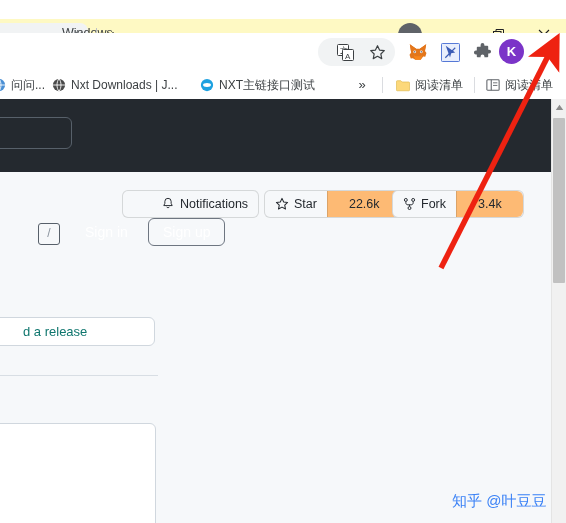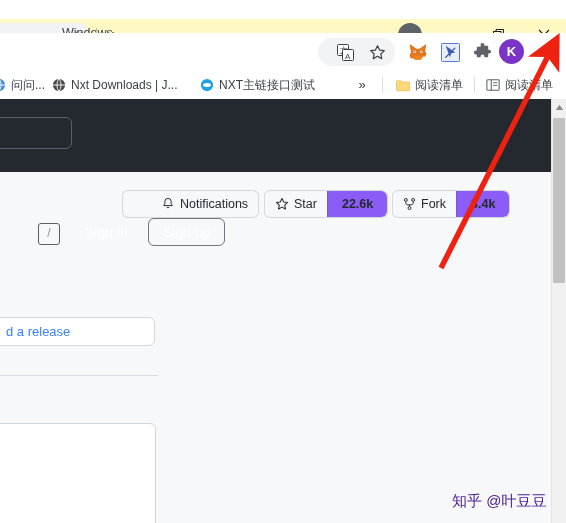--- a/index.html
+++ b/index.html
@@ -262,44 +262,43 @@
     box-sizing: border-box;
   }
   .btn-main {
     display: flex;
     align-items: center;
     gap: 5px;
     padding: 0 10px;
     height: 100%;
   }
   .btn-count {
-    padding: 0 14px;
+    padding: 0 21px;
     height: 100%;
     display: flex;
     align-items: center;
     border-left: 1px solid rgba(27,31,36,0.15);
-    background: #8b5cf6;
+    background: #fdba74;
     border-radius: 0 6px 6px 0;
-    font-weight: bold;
   }
 
   .release-search {
     position: absolute;
     left: -70px; top: 218px;
     width: 225px; height: 29px;
     background: #ffffff;
     border: 1px solid #d0d7de;
     border-radius: 6px;
     box-sizing: border-box;
   }
   .release-search span {
     position: absolute;
-    left: 75px; top: 6px;
+    left: 92px; top: 6px;
     font-size: 13px;
-    color: #3b82f6;
+    color: #0f766e;
   }
   .divider {
     position: absolute;
     left: 0; top: 276px;
     width: 158px; height: 1px;
     background: #d8dee4;
   }
   .card {
     position: absolute;
     left: -80px; top: 324px;
@@ -344,21 +343,21 @@
     left: 0; top: 0;
     width: 566px; height: 523px;
     pointer-events: none;
   }
 
   
   .watermark {
     position: absolute;
     left: 452px; top: 492px;
     font-size: 15px;
-    color: #4c1d95;
+    color: #3b82f6;
     white-space: nowrap;
   }
 </style>
 </head>
 <body>
 
 <div id="screen">
 
   <div class="tabstrip">
     <div class="tab"></div>

